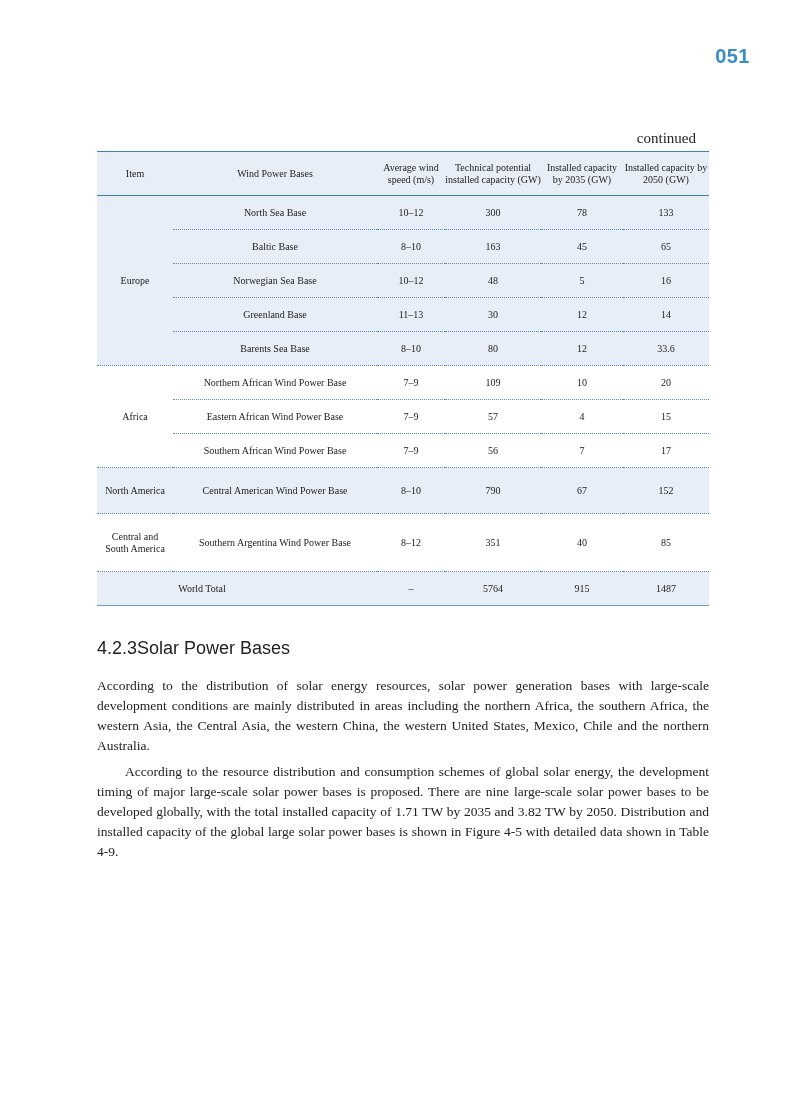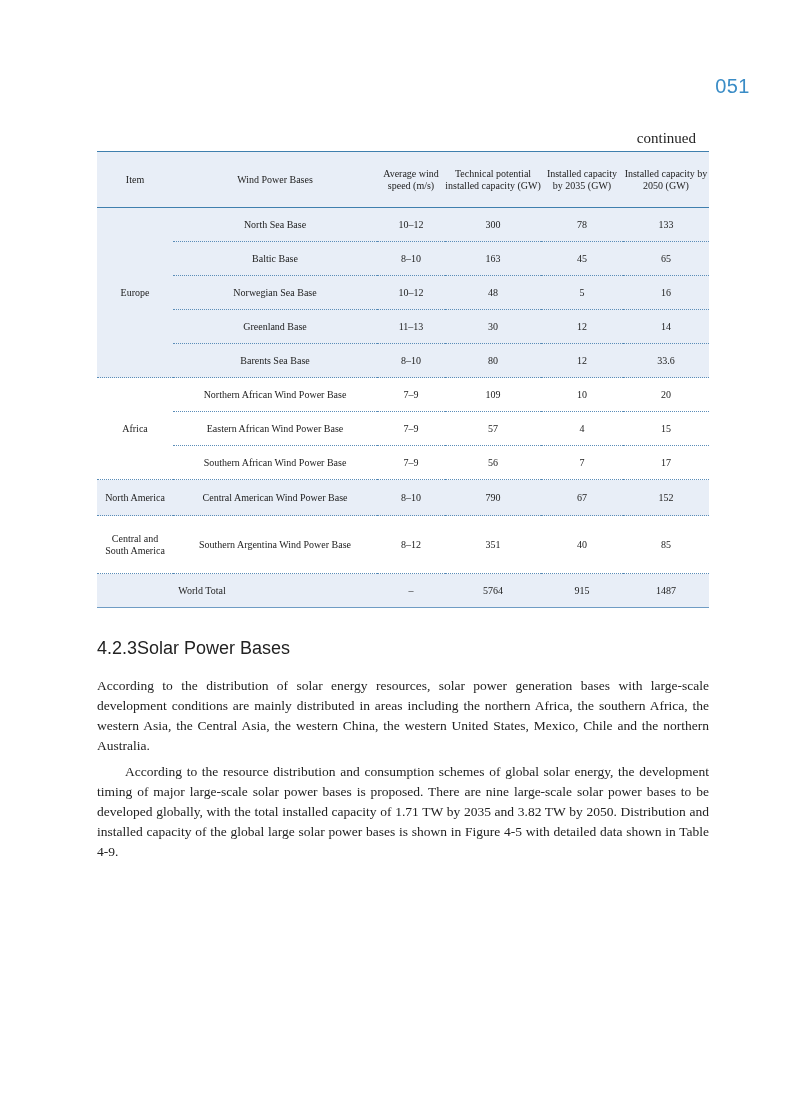--- a/index.html
+++ b/index.html
@@ -1,38 +1,38 @@
 <!DOCTYPE html>
 <html><head>
   <meta charset="utf-8">
   <style>
     html, body { margin: 0; padding: 0; background: #ffffff; }
     body {
       width: 794px; height: 1101px; position: relative; overflow: hidden;
       font-family: "Liberation Serif", serif; color: #222;
     }
     .page-number {
-      position: absolute; top: 75px; right: 44px;
-      font-family: "Liberation Sans", sans-serif; font-weight: normal;
+      position: absolute; top: 45px; right: 44px;
+      font-family: "Liberation Sans", sans-serif; font-weight: bold;
       font-size: 20px; color: #3a8cc6; letter-spacing: 0.5px;
     }
     .continued {
       position: absolute; top: 130px; right: 98px;
       font-size: 15px; color: #222;
     }
     table.data {
       position: absolute; left: 97px; top: 151px; width: 612px;
       border-collapse: collapse; font-size: 10px; color: #222;
     }
     table.data th, table.data td { text-align: center; vertical-align: middle; padding: 0; }
-    table.data thead tr { background: #e8eef7; height: 56px; }
+    table.data thead tr { background: #e8eef7; height: 44px; }
     table.data thead th { font-weight: normal; line-height: 12px; border-top: 1.5px solid #3f7fae; border-bottom: 1.5px solid #3f7fae; }
     .shaded td { background: #e8eef7; }
     .r34 { height: 34px; }
-    .r46 { height: 36px; }
+    .r46 { height: 46px; }
     .r58 { height: 58px; }
     .sep td.cell { border-bottom: 1px dotted #5b8db8; }
     .groupend td { border-bottom: 1px dotted #5b8db8; }
     .item-cell { line-height: 12px; }
     .last td { border-bottom: 1.5px solid #6f9cc4; }
     .section-heading {
       position: absolute; left: 97px; top: 638px;
       font-family: "Liberation Sans", sans-serif; font-size: 18px; color: #222;
     }
     .section-heading .num { margin-right: 0; }

